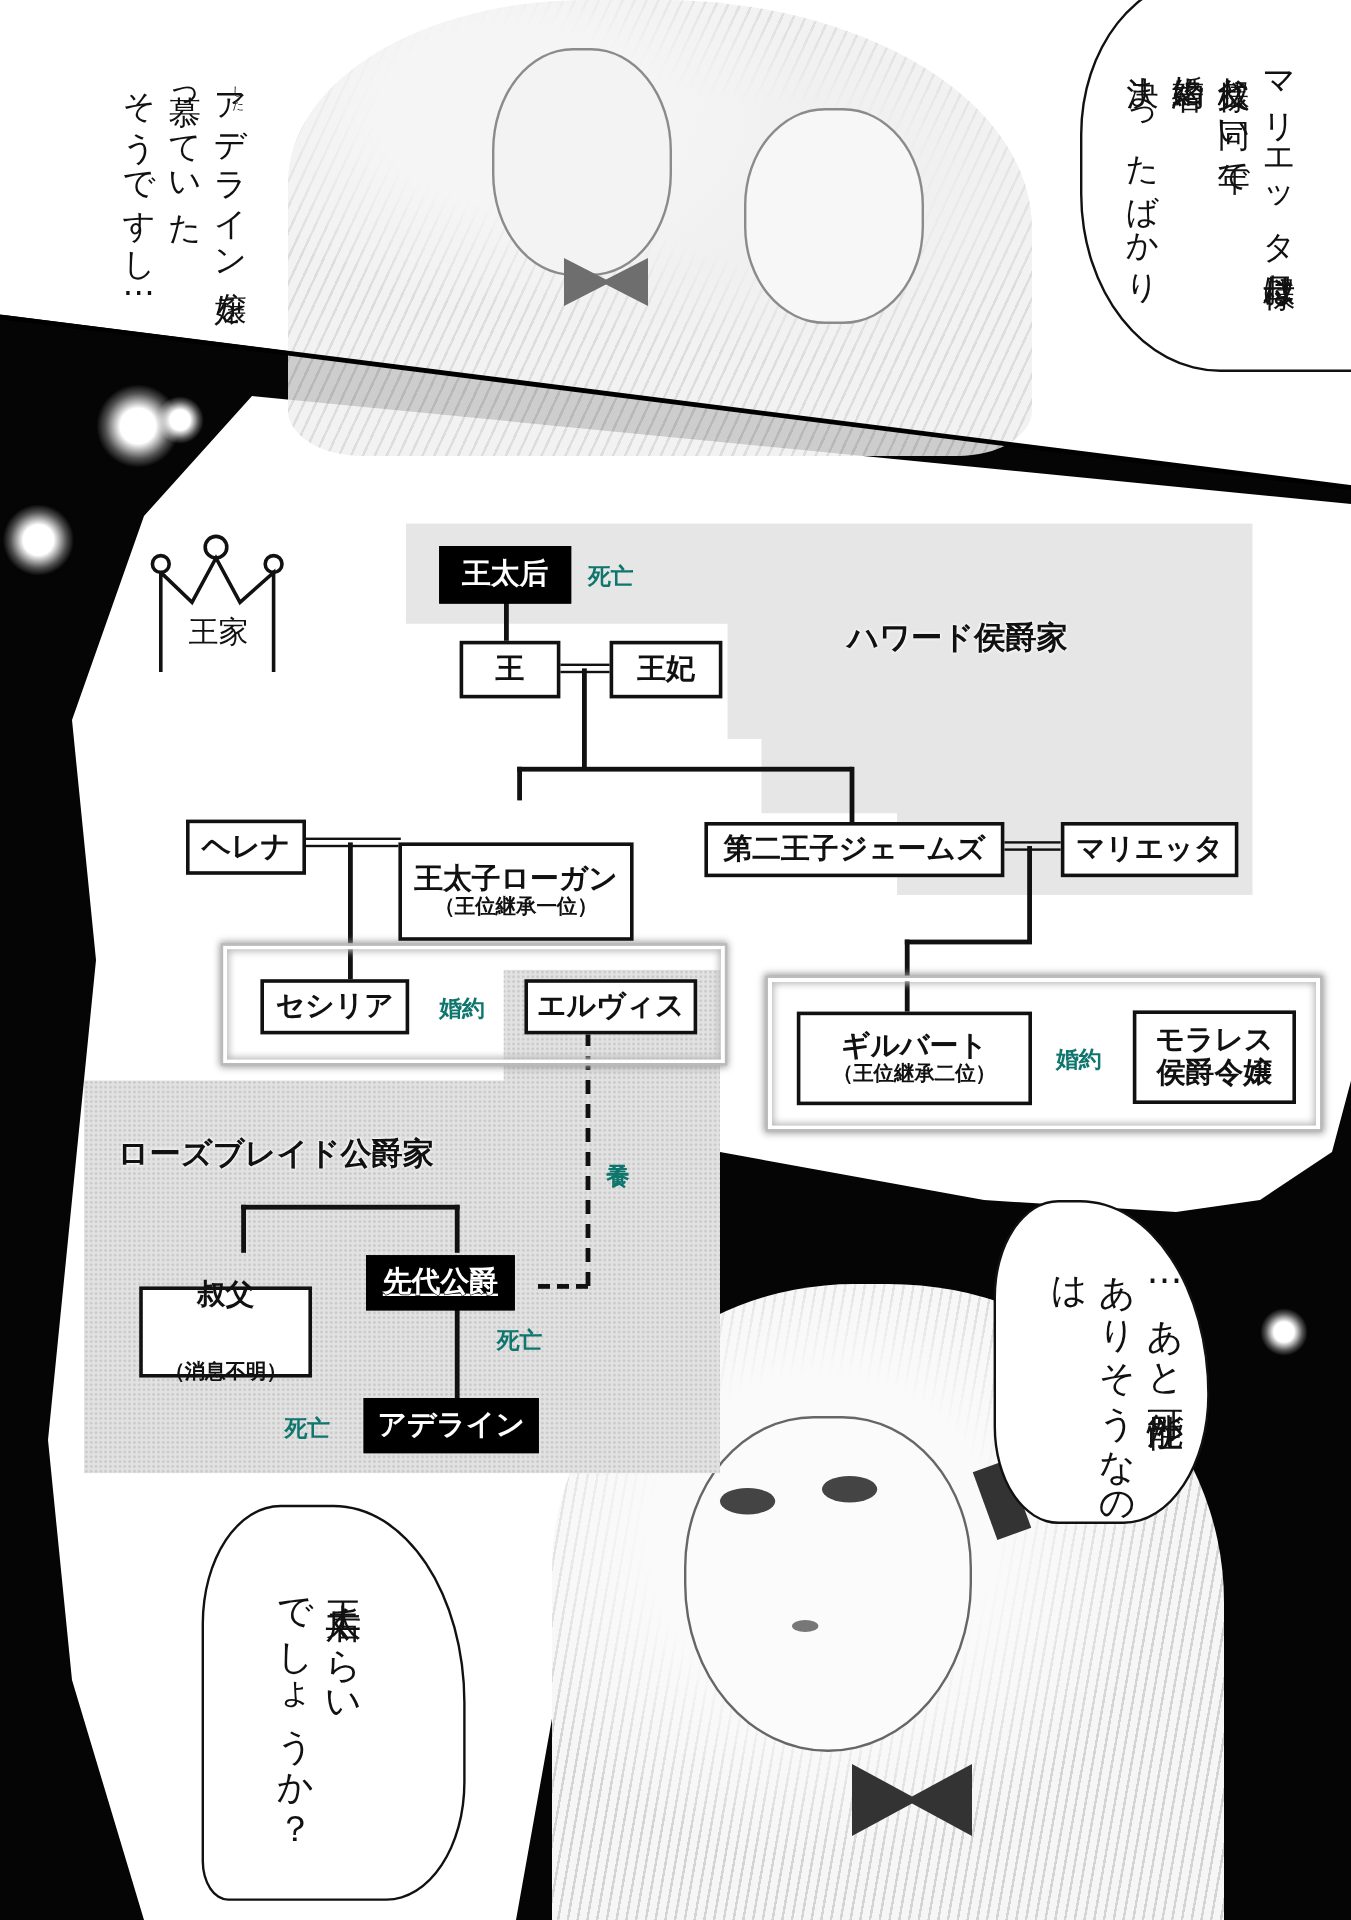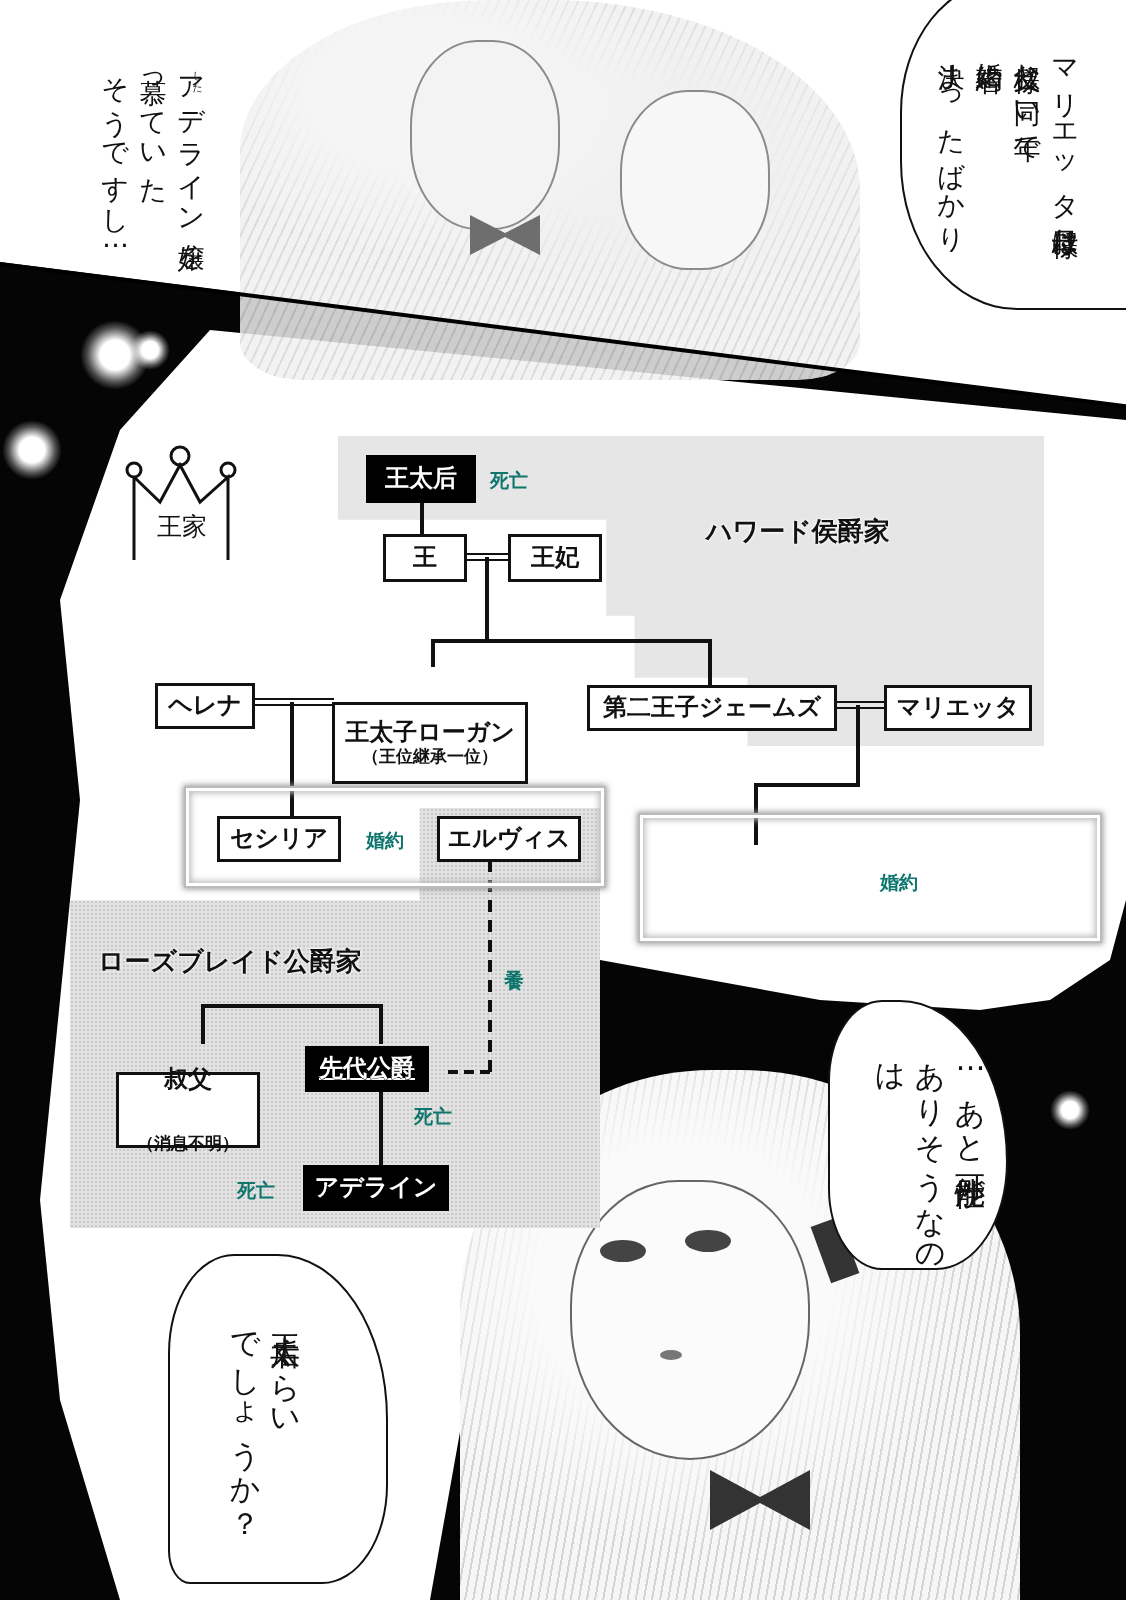--- a/index.html
+++ b/index.html
@@ -214,21 +214,29 @@
   </div>
 
   <div class="node" style="left:217px;top:816px;width:124px;height:46px;">
     <span>セシリア</span>
   </div>
   <div class="tag" style="left:366px;top:828px;">婚約</div>
   <div class="node" style="left:437px;top:816px;width:144px;height:46px;">
     <span>エルヴィス</span>
   </div>
 
+  <div class="node" style="left:664px;top:843px;width:196px;height:78px;">
+    <span>ギルバート</span>
+    <span class="sub">（王位継承二位）</span>
+  </div>
   <div class="tag" style="left:880px;top:870px;">婚約</div>
+  <div class="node" style="left:944px;top:842px;width:136px;height:78px;">
+    <span>モラレス</span>
+    <span>侯爵令嬢</span>
+  </div>
 
   <div class="tag v" style="left:502px;top:955px;">養子</div>
 
   <div class="node" style="left:116px;top:1072px;width:144px;height:76px;gap:40px;">
     <span>叔父</span>
     <span class="sub">（消息不明）</span>
   </div>
   <div class="node dark" style="left:305px;top:1046px;width:124px;height:46px;text-decoration:underline;">
     <span>先代公爵</span>
   </div>

